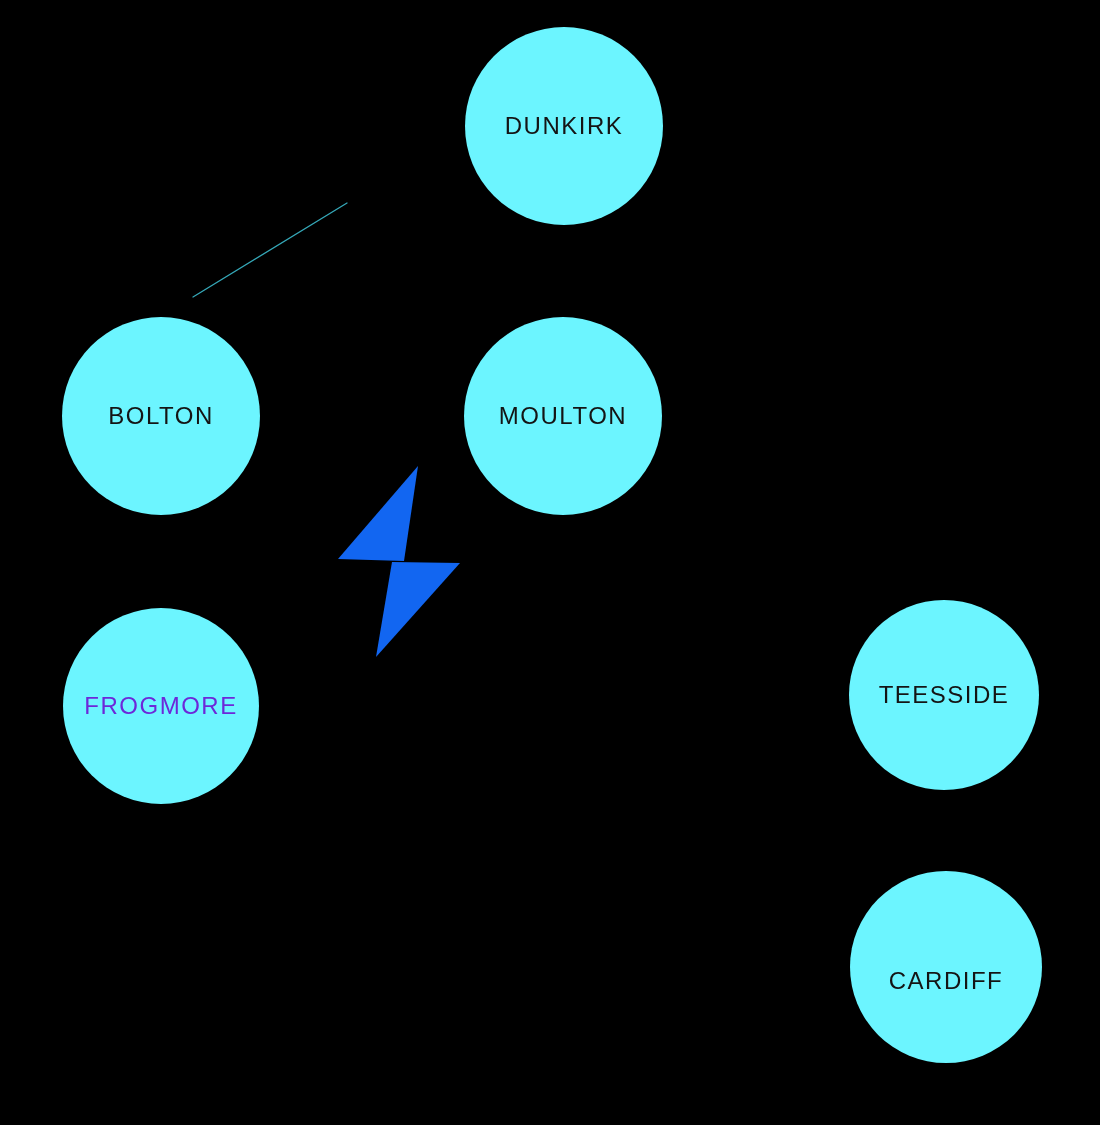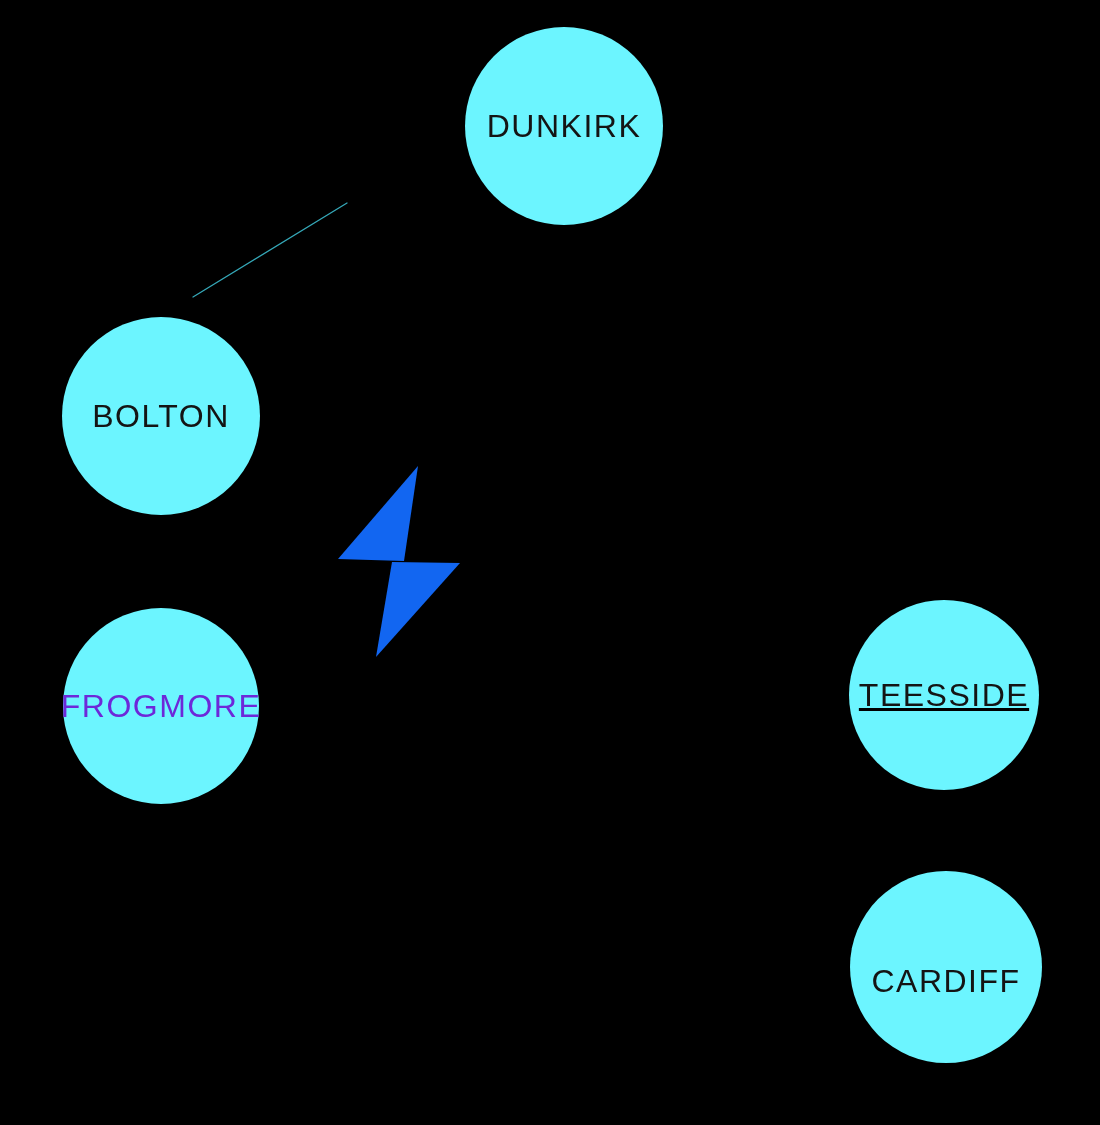--- a/index.html
+++ b/index.html
@@ -24,21 +24,21 @@
   }
   .node {
     position: absolute;
     border-radius: 50%;
     display: flex;
     align-items: center;
     justify-content: center;
     box-sizing: border-box;
   }
   .node-label {
-    font-size: 32px;
+    font-size: 24px;
     letter-spacing: 1.5px;
     font-weight: 400;
     white-space: nowrap;
     user-select: none;
   }
 </style>
 </head>
 <body>
 
 <div id="canvas" style="background: rgb(0, 0, 0);">
@@ -49,22 +49,25 @@
         <polygon points="392,562 460,563 376,657" fill="#1266F1"></polygon>
       </g>
   </svg>
 
 <div class="node" style="left: 465px; top: 27px; width: 198px; height: 198px; background: rgb(108, 245, 255);">
       <span class="node-label" style="color: rgb(20, 20, 20);">DUNKIRK</span>
     </div>
     <div class="node" style="left: 62px; top: 317px; width: 198px; height: 198px; background: rgb(108, 245, 255); justify-content: center;">
       <span class="node-label" style="color: rgb(20, 20, 20);">BOLTON</span>
     </div>
+    <div class="node" style="left: 464px; top: 317px; width: 198px; height: 198px; background: rgb(108, 245, 255);">
+      <span class="node-label" style="color: rgb(20, 20, 20);">MOULTON</span>
+    </div>
     <div class="node" style="left: 63px; top: 608px; width: 196px; height: 196px; background: rgb(108, 245, 255);">
       <span class="node-label" style="color: #6d28d9;">FROGMORE</span>
     </div>
-    <div class="node" style="left: 849px; top: 600px; width: 190px; height: 190px; background: rgb(108, 245, 255); text-decoration: underline;">
+    <div class="node" style="left: 849px; top: 600px; width: 190px; height: 190px; background: rgb(108, 245, 255);">
       <span class="node-label" style="color: rgb(20, 20, 20);">TEESSIDE</span>
     </div>
     <div class="node" style="left: 850px; top: 871px; width: 192px; height: 192px; background: rgb(108, 245, 255);">
       <span class="node-label" style="color: rgb(20, 20, 20); margin-top: 28px;">CARDIFF</span>
     </div>
   </div>
 
 </body></html>

